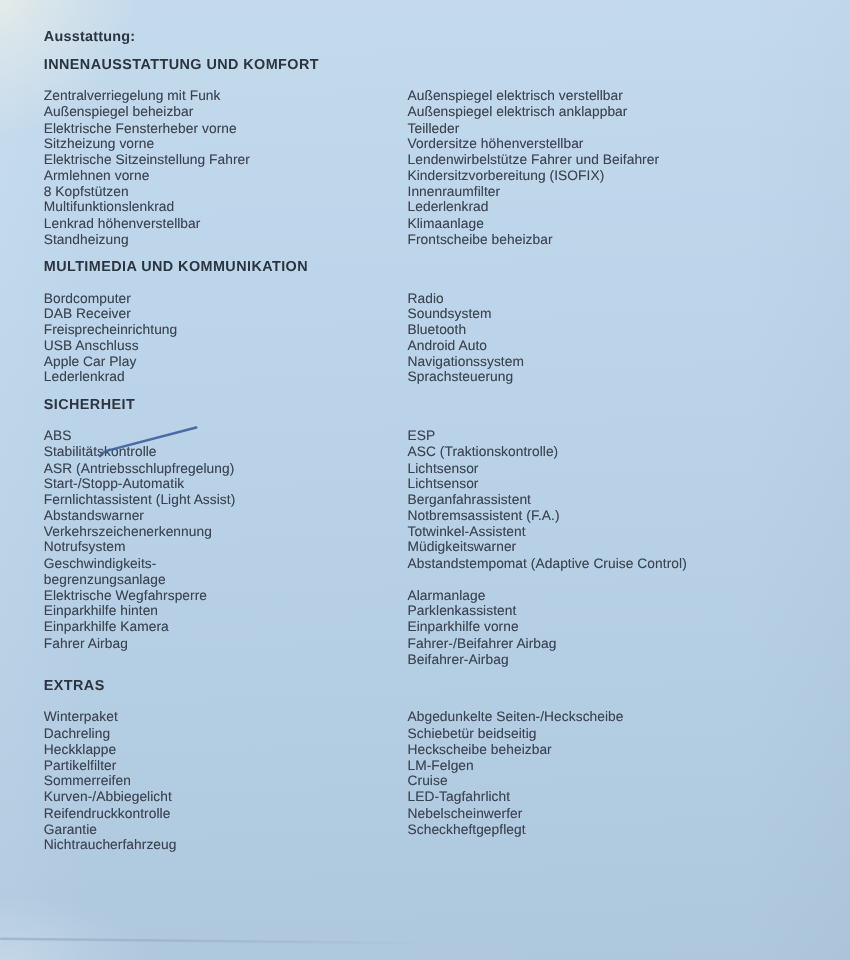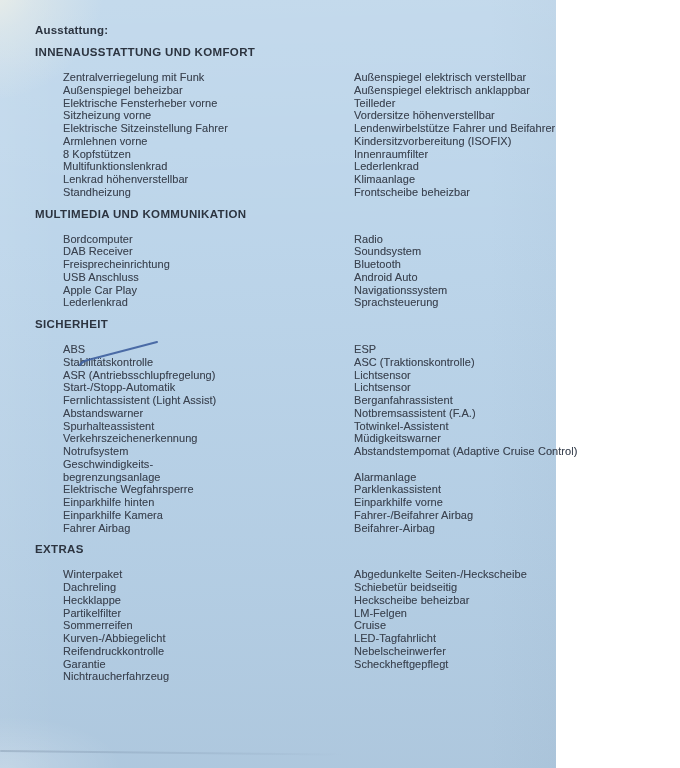--- a/index.html
+++ b/index.html
@@ -9,21 +9,21 @@
     --heading:#2c3440;
     --pen-ink:#3e5f9e;
   }
   html,body{margin:0;padding:0;}
   body{
     width:680px;height:768px;overflow:hidden;
     font-family:"Liberation Sans","DejaVu Sans",sans-serif;
     -webkit-font-smoothing:antialiased;
   }
   .page{
-    position:relative;width:556px;height:768px;box-sizing:border-box;
+    position:relative;width:680px;height:768px;box-sizing:border-box;
     background-color:var(--paper);
     background-image:
       radial-gradient(circle at -2% -2%, rgba(238,240,232,0.95) 0%, rgba(238,240,232,0.45) 5%, rgba(238,240,232,0) 12%),
       radial-gradient(ellipse 180px 80px at 1% 100%, rgba(255,255,255,0.22) 0%, rgba(255,255,255,0) 65%),
       linear-gradient(178deg, rgba(255,255,255,0.16) 0%, rgba(255,255,255,0.05) 30%, rgba(70,90,115,0.05) 75%, rgba(60,80,105,0.09) 100%),
       linear-gradient(90deg, rgba(255,255,255,0.08) 0%, rgba(255,255,255,0) 10%, rgba(255,255,255,0) 88%, rgba(120,140,160,0.05) 100%);
     color:var(--text);
   }
   
   .page::after{
@@ -34,21 +34,21 @@
   }
   .content{position:relative;padding:24px 16px 0 35px;}
   .doc-title{
     font-size:11.5px;line-height:13px;font-weight:bold;color:var(--heading);
     letter-spacing:.2px;margin:0 0 4px 0;
   }
   .section-heading{
     font-size:11.5px;line-height:13px;font-weight:bold;color:var(--heading);
     letter-spacing:.35px;margin:9px 0 12px 0;
   }
-  .cols{display:flex;margin-left:28px;}
+  .cols{display:flex;}
   .col{display:block;}
   .col.left{width:291px;flex:none;}
   .col.right{flex:1;min-width:0;}
   .line{
     font-size:11px;line-height:12.75px;height:12.75px;
     white-space:nowrap;letter-spacing:.05px;
     text-shadow:0 0 .4px rgba(59,67,80,.35);
   }
   .pen-mark{position:absolute;left:70px;top:338px;pointer-events:none;}
 </style>
@@ -115,21 +115,20 @@
     <section>
       <h2 class="section-heading">SICHERHEIT</h2>
       <div class="cols">
         <div class="col left">
             <div class="line">ABS</div>
             <div class="line">Stabilitätskontrolle</div>
             <div class="line">ASR (Antriebsschlupfregelung)</div>
             <div class="line">Start-/Stopp-Automatik</div>
             <div class="line">Fernlichtassistent (Light Assist)</div>
             <div class="line">Abstandswarner</div>
-            <div class="line">Spurhalteassistent</div>
             <div class="line">Verkehrszeichenerkennung</div>
             <div class="line">Notrufsystem</div>
             <div class="line">Geschwindigkeits-</div>
             <div class="line">begrenzungsanlage</div>
             <div class="line">Elektrische Wegfahrsperre</div>
             <div class="line">Einparkhilfe hinten</div>
             <div class="line">Einparkhilfe Kamera</div>
             <div class="line">Fahrer Airbag</div>
           </div>
         <div class="col right">

